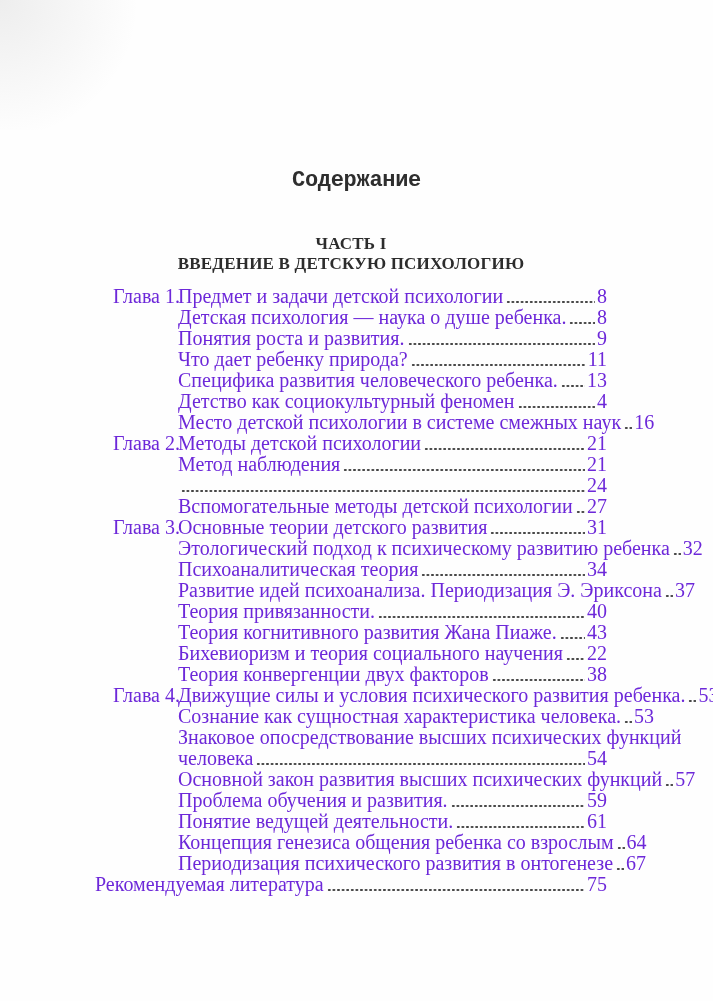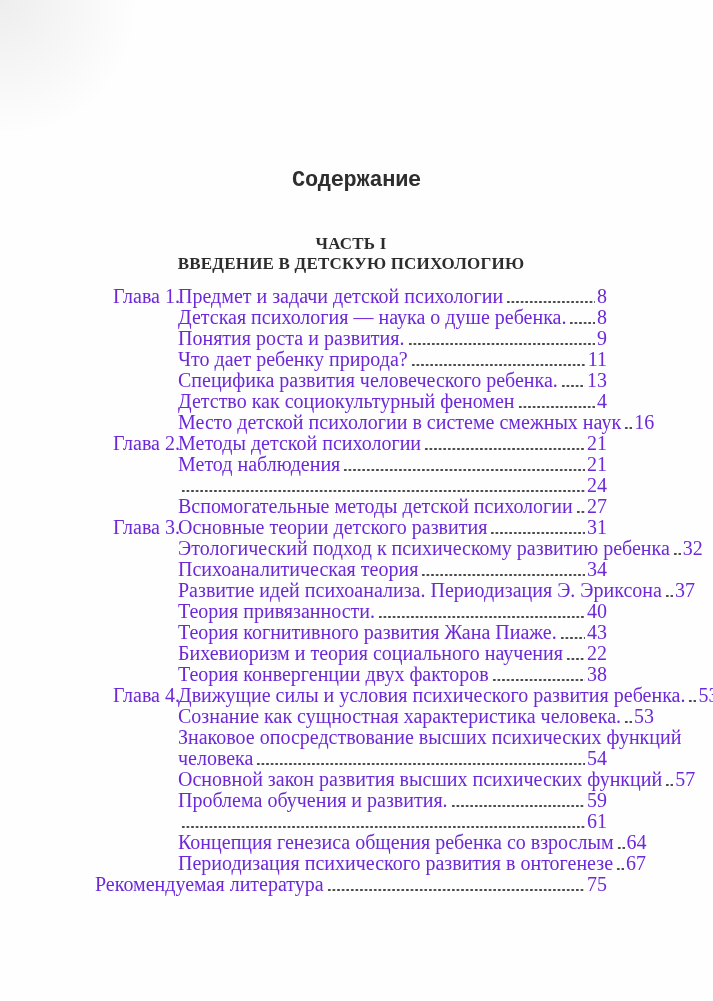--- a/index.html
+++ b/index.html
@@ -231,20 +231,21 @@
     <span class="pg">57</span>
   </div>
       <div class="row">
     <span class="chap"></span>
     <span class="title">Проблема обучения и развития.</span>
     <span class="leader"></span>
     <span class="pg">59</span>
   </div>
       <div class="row">
     <span class="chap"></span>
+    <span class="title">Понятие ведущей деятельности.</span>
     <span class="leader"></span>
     <span class="pg">61</span>
   </div>
       <div class="row">
     <span class="chap"></span>
     <span class="title">Концепция генезиса общения ребенка со взрослым</span>
     <span class="leader"></span>
     <span class="pg">64</span>
   </div>
       <div class="row">

